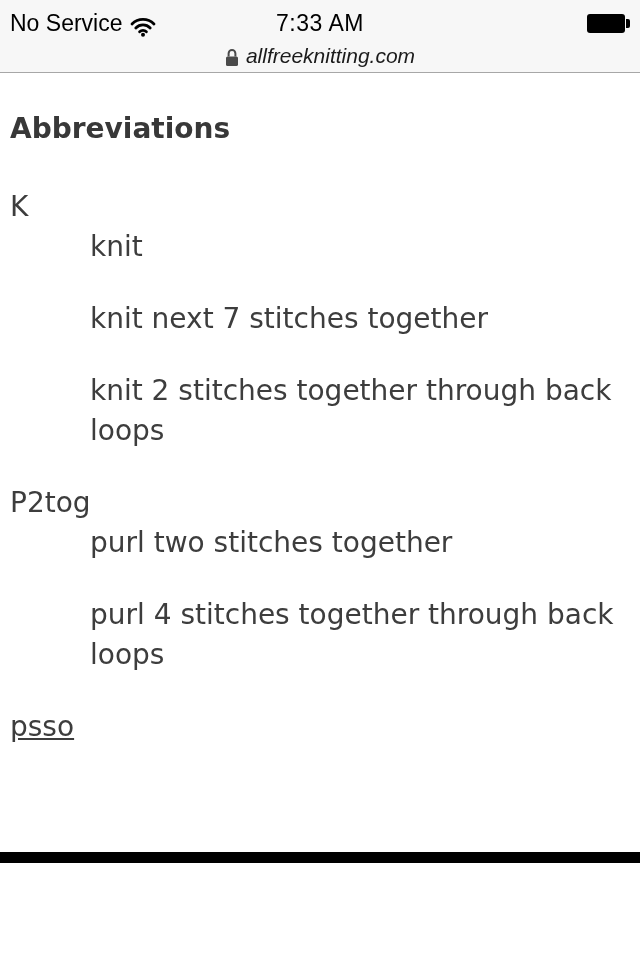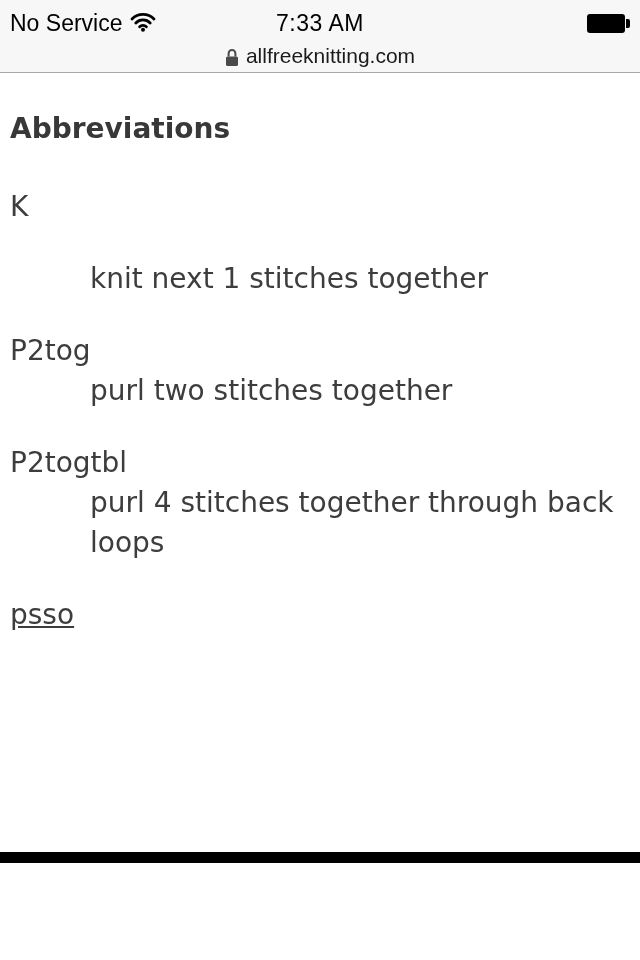--- a/index.html
+++ b/index.html
@@ -23,21 +23,21 @@
     align-items: center;
     justify-content: space-between;
     padding: 0 10px;
     font-family: "Liberation Sans", sans-serif;
     font-size: 23px;
     color: #000;
     padding-top: 6px;
   }
   .status-left {
     display: flex;
-    align-items: flex-start;
+    align-items: flex-end;
     gap: 8px;
     min-width: 180px;
   }
   .status-center {
     font-weight: normal;
     letter-spacing: 0.5px;
     flex: 1;
     text-align: center;
   }
   .status-right {
@@ -67,20 +67,21 @@
 
   .url-bar {
     height: 32px;
     display: flex;
     align-items: center;
     justify-content: center;
     gap: 7px;
     font-family: "Liberation Sans", sans-serif;
     font-size: 21px;
     color: #1b1b1b;
+    font-style: italic;
   }
   .lock-icon { display: inline-flex; margin-top: 2px; }
 
   
   .content {
     color: #3d3d3d;
     padding-left: 10px;
     margin-top: 36px;
   }
   h1.page-title {
@@ -153,36 +154,37 @@
     </span>
     <span>allfreeknitting.com</span>
   </div>
 </div>
 
 <div class="content">
   <h1 class="page-title">Abbreviations</h1>
   <dl class="abbrev-list" id="abbrev-list">
   <div class="entry">
     <dt>K</dt>
+    <dd>knit</dd>
   </div>
 
   <div class="entry">
-    <dd>knit next 1 stitches together</dd>
+    <dd>knit next 7 stitches together</dd>
   </div>
 
   <div class="entry">
+    <dd>knit 2 stitches together through back loops</dd>
   </div>
 
   <div class="entry">
     <dt>P2tog</dt>
     <dd>purl two stitches together</dd>
   </div>
 
   <div class="entry">
-    <dt>P2togtbl</dt>
     <dd>purl 4 stitches together through back loops</dd>
   </div>
 
   <div class="entry">
     <dt>psso</dt>
 
   </div>
 </dl>
 </div>
 

